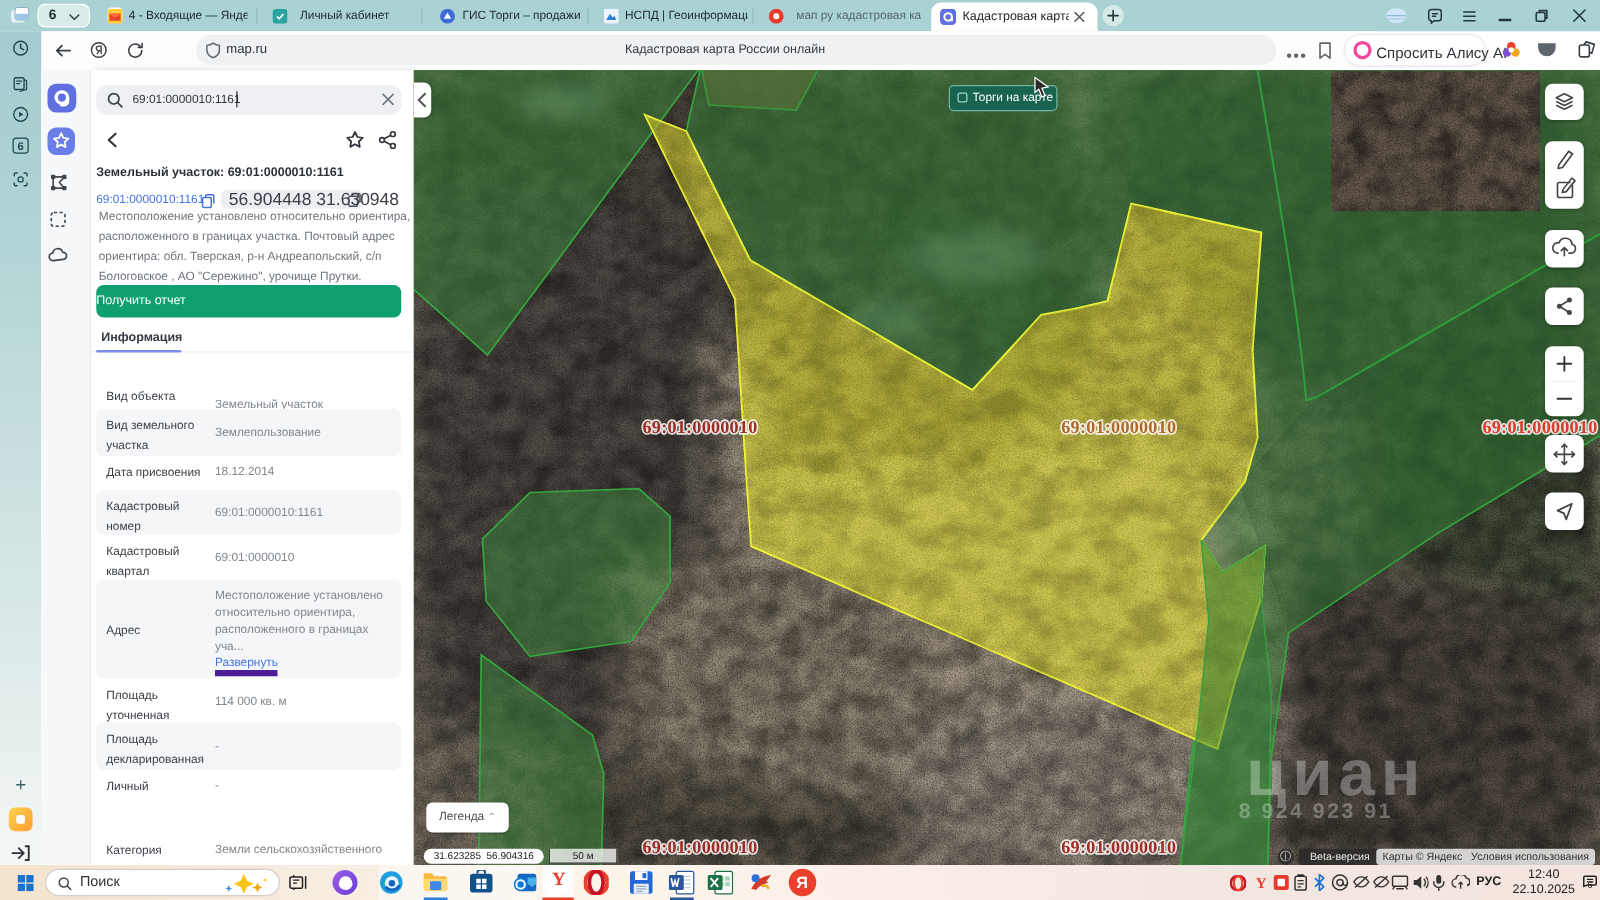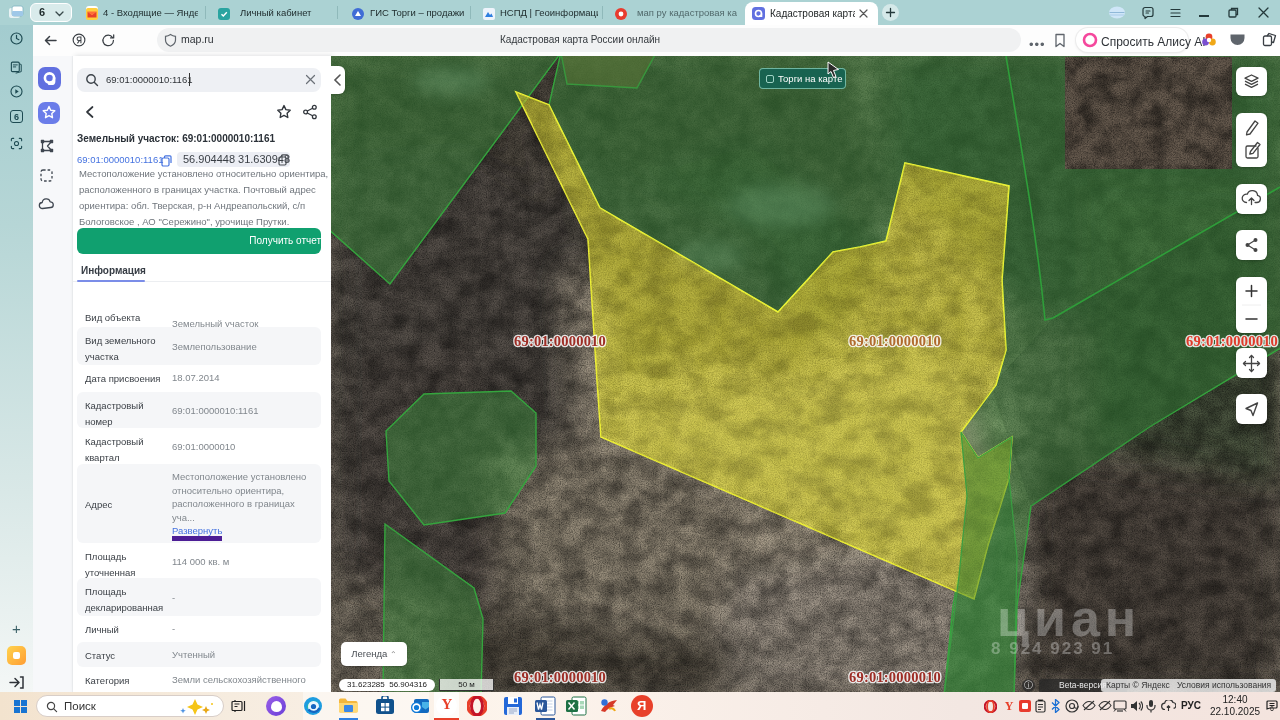--- a/index.html
+++ b/index.html
@@ -15,21 +15,21 @@
 #addr{position:absolute;left:33px;top:25px;width:1067px;height:31px;background:#fdfdfd;border-radius:8px 0 0 0}
 #omnibox{position:absolute;left:124px;top:3px;width:864px;height:24px;background:#f0f1f2;border-radius:13px}
 
 #bsidebar{position:absolute;left:0;top:25px;width:33px;height:667px;background:linear-gradient(180deg,#a3cccf 0%,#b6d6d6 30%,#d9e8e7 70%,#f4f7f6 100%)}
 .sbico{position:absolute;left:9px;width:15px;height:15px;color:#1d4a52}
 
 #iconcol{position:absolute;left:33px;top:56px;width:40px;height:636px;background:#f7f8fa;border-right:1px solid #eef0f2}
 
 #panel{position:absolute;left:73px;top:56px;width:258px;height:636px;background:#fff;box-shadow:2px 0 5px rgba(40,50,60,.18)}
 #searchbox{position:absolute;left:4px;top:12px;width:244px;height:24px;background:#eef0f4;border-radius:8px}
-.gbtn{position:absolute;left:4px;top:172px;width:244px;height:26px;background:#10a06f;border-radius:6px;color:#fff;font-size:10px;text-align:right;line-height:26px}
+.gbtn{position:absolute;left:4px;top:172px;width:244px;height:26px;background:#10a06f;border-radius:6px;color:#fff;font-size:10px;text-align:left;line-height:26px}
 .row{position:absolute;left:4px;width:244px;border-radius:6px}
 .rowlab{position:absolute;left:8px;top:6px;width:82px;font-size:9.5px;color:#3c4147;line-height:16px}
 .rowval{position:absolute;left:95px;top:6px;width:142px;font-size:9.5px;color:#81878d;line-height:13.5px}
 
 #map{position:absolute;left:331px;top:56px;width:949px;height:636px;background:#5c564c;overflow:hidden}
 .mapbtn{position:absolute;background:#fff;border-radius:6px;box-shadow:0 1px 3px rgba(0,0,0,.25)}
 
 #taskbar{position:absolute;left:0;top:692px;width:1280px;height:28px;background:linear-gradient(90deg,#f3e3ce 0%,#f6ecdf 18%,#fdf4ec 40%,#f3e7e2 75%,#f4e4de 100%)}
 </style></head>
 <body>
@@ -243,41 +243,41 @@
           <circle cx="12.3" cy="12.7" r="1.9"></circle>
           <path d="M5.3 7 L10.6 4.2 M5.3 9 L10.6 11.8"></path>
         </g>
       </svg>
     <div class="abs" style="left:4px;top:77px;font-size:10px;font-weight:bold;color:#2b3138;white-space:nowrap">Земельный участок: 69:01:0000010:1161</div>
     <div class="abs" style="left:4px;top:98px;font-size:9.5px;color:#4472e0">69:01:0000010:1161</div>
     <svg class="abs" style="left:88px;top:99px" width="11" height="12" viewBox="0 0 11 12">
         <rect x="1" y="3" width="7" height="8" rx="1.2" fill="none" stroke="#4472e0" stroke-width="1.2"></rect>
         <path d="M3.5 3 V1.8 a1 1 0 0 1 1 -1 h4.5 a1 1 0 0 1 1 1 V8" fill="none" stroke="#4472e0" stroke-width="1.2"></path>
       </svg>
-    <div class="abs" style="left:104px;top:96px;width:113px;height:15px;background:#eceef4;border-radius:4px;font-size:11px;color:#3a3f45;line-height:15px;text-align:center;padding-left:6px;white-space:nowrap">56.904448 31.630948</div>
+    <div class="abs" style="left:104px;top:96px;width:113px;height:15px;background:#eceef4;border-radius:4px;font-size:14px;color:#3a3f45;line-height:15px;text-align:center;padding-left:6px;white-space:nowrap">56.904448 31.630948</div>
     <svg class="abs" style="left:205px;top:98px" width="11" height="12" viewBox="0 0 11 12">
         <rect x="1" y="3" width="7" height="8" rx="1.2" fill="none" stroke="#4a4f55" stroke-width="1.2"></rect>
         <path d="M3.5 3 V1.8 a1 1 0 0 1 1 -1 h4.5 a1 1 0 0 1 1 1 V8" fill="none" stroke="#4a4f55" stroke-width="1.2"></path>
       </svg>
     <div class="abs" style="left:6px;top:110px;width:252px;font-size:9.5px;line-height:15.9px;color:#6f757c;white-space:nowrap">Местоположение установлено относительно ориентира,<br>расположенного в границах участка. Почтовый адрес<br>ориентира: обл. Тверская, р-н Андреапольский, с/п<br>Бологовское , АО "Сережино", урочище Прутки.</div>
     <div class="gbtn">Получить отчет</div>
     <div class="abs" style="left:8px;top:209px;font-size:10px;font-weight:bold;color:#363c44">Информация</div>
     <div class="abs" style="left:0;top:225px;width:258px;height:1px;background:#eceef1"></div>
     <div class="abs" style="left:4px;top:224px;width:68px;height:2px;background:#7b8de8;border-radius:1px"></div>
     <div class="row" style="top:248px;height:39px">
       <div class="rowlab">Вид объекта недвижимости</div>
       <div class="rowval" style="top:13px">Земельный участок</div>
     </div>
     <div class="row" style="top:271px;height:38px;background:#f5f6f8">
       <div class="rowlab">Вид земельного участка</div>
       <div class="rowval" style="top:13px">Землепользование</div>
     </div>
     <div class="row" style="top:309px;height:27px">
       <div class="rowlab" style="width:130px">Дата присвоения</div>
-      <div class="rowval">18.07.2014</div>
+      <div class="rowval">18.12.2014</div>
     </div>
     <div class="row" style="top:336px;height:36px;background:#f5f6f8">
       <div class="rowlab">Кадастровый номер</div>
       <div class="rowval" style="top:12px">69:01:0000010:1161</div>
     </div>
     <div class="row" style="top:372px;height:36px">
       <div class="rowlab">Кадастровый квартал</div>
       <div class="rowval" style="top:12px">69:01:0000010</div>
     </div>
     <div class="row" style="top:408px;height:79px;background:#f5f6f8">
@@ -288,24 +288,20 @@
       <div class="rowlab">Площадь уточненная</div>
       <div class="rowval" style="top:12px">114 000 кв. м</div>
     </div>
     <div class="row" style="top:522px;height:38px;background:#f5f6f8">
       <div class="rowlab">Площадь декларированная</div>
       <div class="rowval" style="top:13px">-</div>
     </div>
     <div class="row" style="top:560px;height:26px">
       <div class="rowlab">Личный</div>
       <div class="rowval">-</div>
-    </div>
-    <div class="row" style="top:586px;height:25px;background:#f5f6f8">
-      <div class="rowlab">Статус</div>
-      <div class="rowval">Учтенный</div>
     </div>
     <div class="row" style="top:611px;height:25px">
       <div class="rowlab">Категория</div>
       <div class="rowval" style="width:160px;white-space:nowrap;overflow:hidden">Земли сельскохозяйственного</div>
     </div>
   </div>
 
   <div id="map">
   <svg width="949" height="636" viewBox="0 0 949 636" xmlns="http://www.w3.org/2000/svg">
     <defs>
@@ -480,21 +476,21 @@
         </svg>
   </div>
   
   <div class="abs" style="left:10px;top:586px;width:66px;height:24px;background:#fff;border-radius:5px;box-shadow:0 1px 2px rgba(0,0,0,.25);font-size:9.5px;color:#4a4f55;line-height:24px;text-align:center">Легенда <span style="font-size:8px;color:#888">⌃</span></div>
   
   <div class="abs" style="left:8px;top:623px;width:96px;height:12px;background:#fff;border-radius:6px;font-size:8px;color:#222;line-height:12px;text-align:center">31.623285&nbsp; 56.904316</div>
   
   <div class="abs" style="left:108px;top:623px;width:55px;height:12px;background:rgba(255,255,255,.75);border-left:1.4px solid #333;border-right:1.4px solid #333;border-bottom:1.4px solid #333;font-size:8px;color:#222;line-height:11px;text-align:center">50 м</div>
   
   <div class="abs" style="left:691px;top:623px;width:13px;height:13px;background:rgba(40,40,40,.75);border-radius:50%;color:#ddd;font-size:9px;line-height:13px;text-align:center">ⓘ</div>
-  <div class="abs" style="left:708px;top:623px;height:14px;background:rgba(40,40,40,.75);border-radius:3px;color:#e8e8e8;font-size:8.5px;line-height:13px;padding:0 20px;white-space:nowrap">Beta-версия</div>
+  <div class="abs" style="left:708px;top:623px;height:14px;background:rgba(40,40,40,.75);border-radius:3px;color:#e8e8e8;font-size:8.5px;line-height:13px;padding:0 9px;white-space:nowrap">Beta-версия</div>
   <div class="abs" style="left:770px;top:623px;height:13px;background:rgba(245,245,245,.8);border-radius:3px;color:#333;font-size:8.5px;line-height:13px;padding:0 5px;white-space:nowrap">Карты © Яндекс&nbsp;&nbsp; Условия использования</div>
   </div>
 
   <div id="taskbar">
     <svg class="abs" style="left:14px;top:8px" width="13" height="13" viewBox="0 0 13 13">
         <g fill="#1874d2">
           <rect x="0" y="0" width="6" height="6"></rect>
           <rect x="7" y="0" width="6" height="6"></rect>
           <rect x="0" y="7" width="6" height="6"></rect>
           <rect x="7" y="7" width="6" height="6"></rect>

